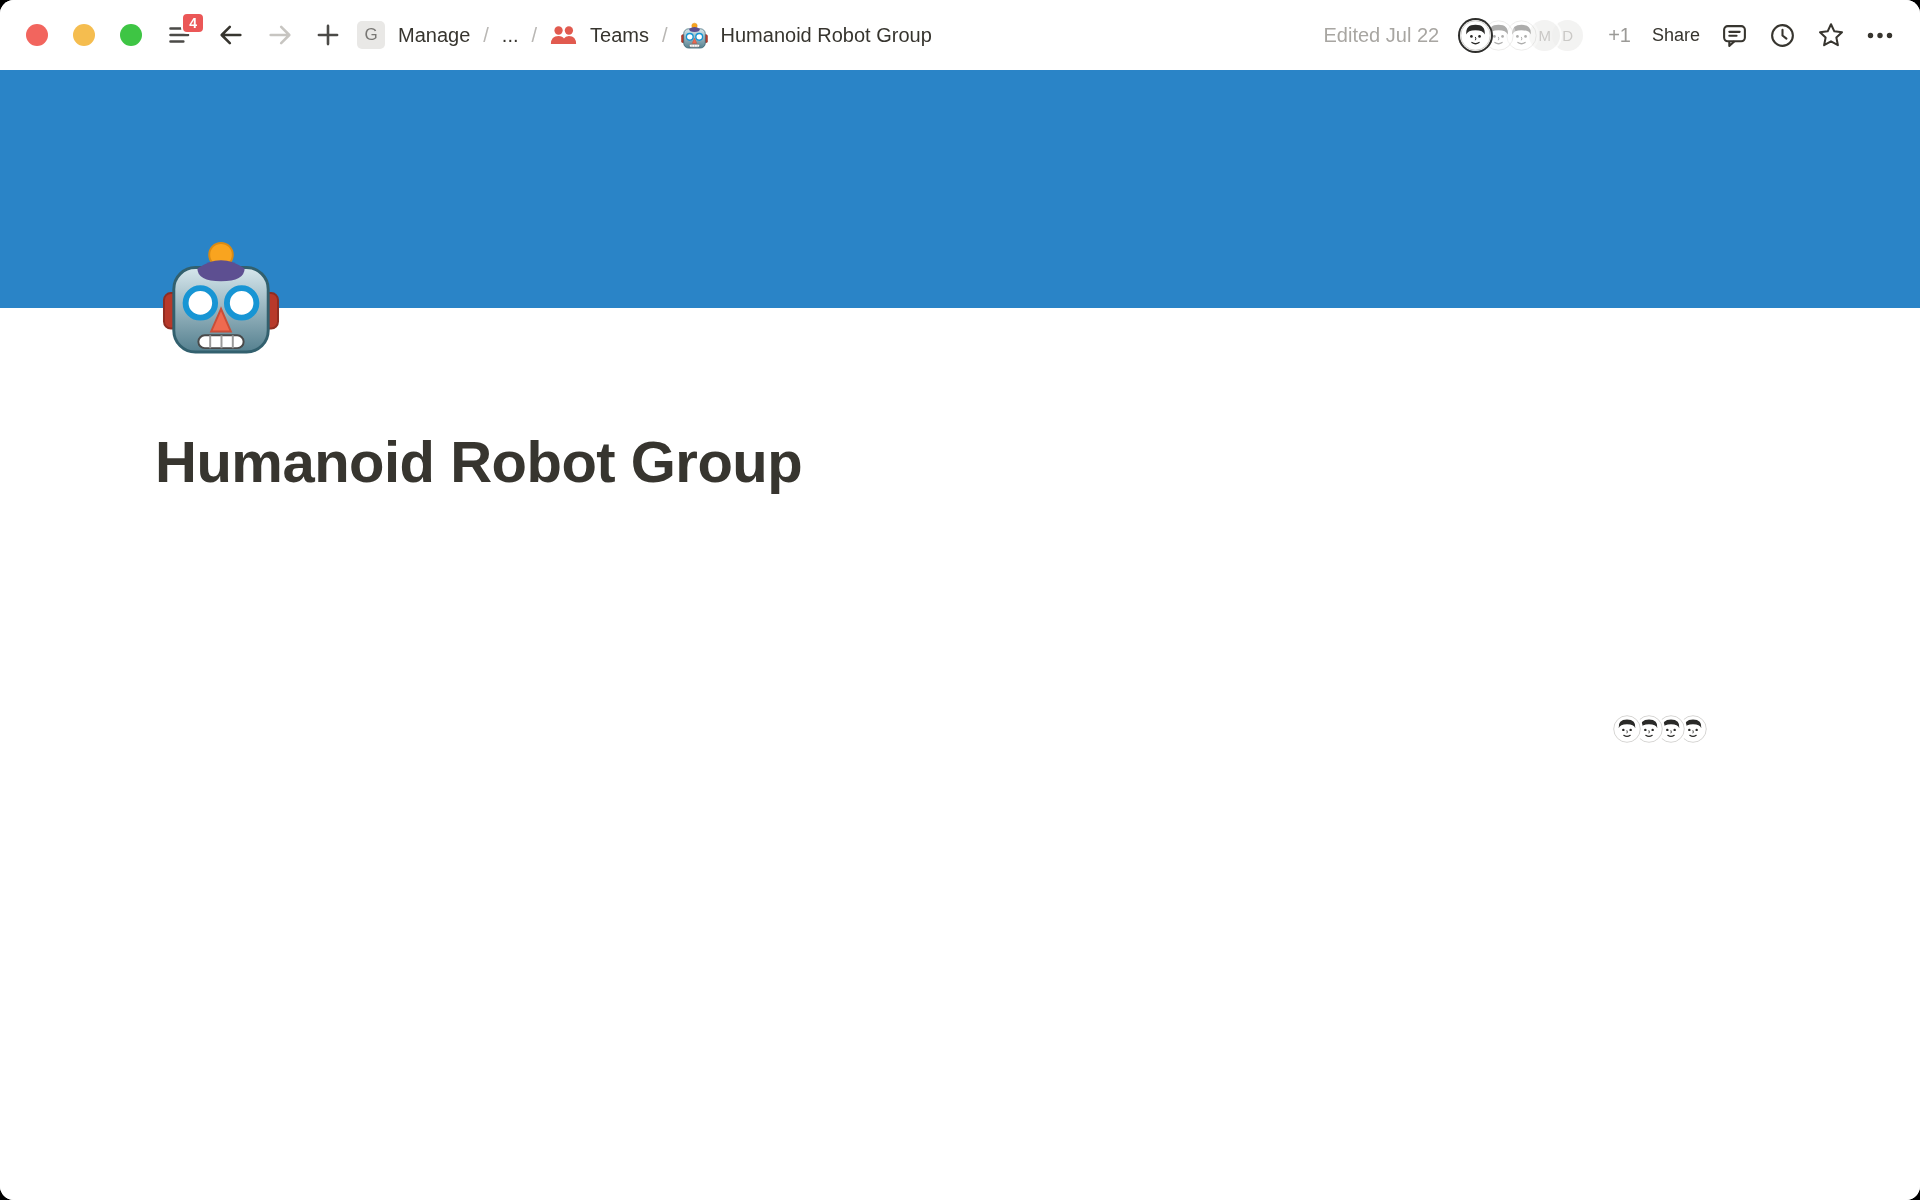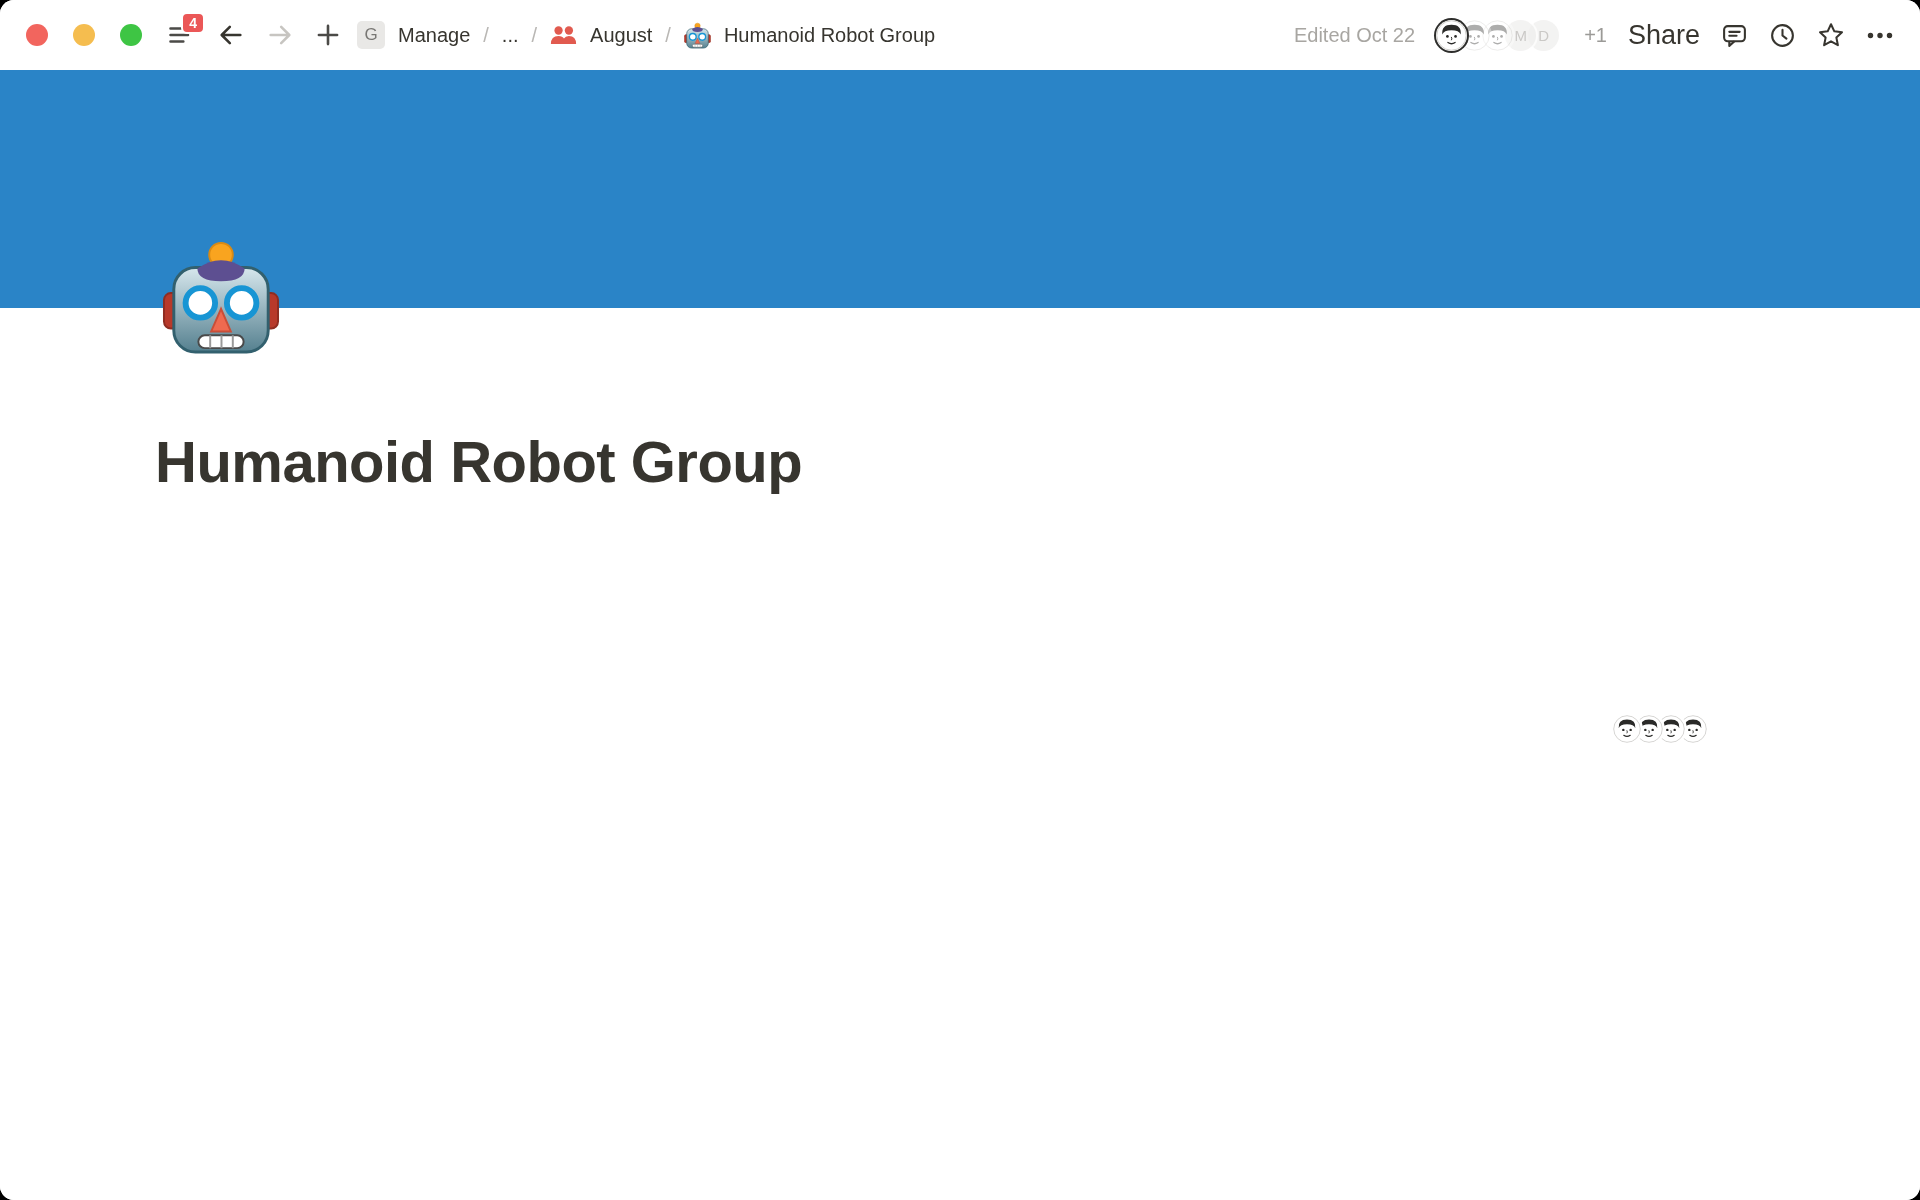--- a/index.html
+++ b/index.html
@@ -25,21 +25,21 @@
   .facepile{display:flex;align-items:center}
   .facepile>*{width:31px;height:31px;border-radius:50%;margin-left:-8px;position:relative;background:#fff;overflow:hidden}
   .facepile>*:first-child{margin-left:0}
   .fp1{z-index:5;box-shadow:0 0 0 2px #2d2d2b}
   .fp2{z-index:4;opacity:.38;box-shadow:0 0 0 2px #fff}
   .fp3{z-index:3;opacity:.38;box-shadow:0 0 0 2px #fff}
   .fp-letter{z-index:2;background:#f0efee;color:#b9b7b4;display:flex;align-items:center;justify-content:center;
     font-size:15px;font-weight:500;opacity:.75;box-shadow:0 0 0 2px #fff}
   .fp-letter:last-child{z-index:1}
   .overflow-count{color:#9b9a97;margin-left:4px}
-  .share{font-size:27px}
+  .share{font-size:18px}
   .hicon{display:flex;align-items:center;justify-content:center}
 
   
   .cover{position:absolute;top:70px;left:0;right:0;height:238px;background:#2a84c7;z-index:1}
   .page-robot{position:absolute;top:238px;left:162px;width:118px;height:118px;z-index:4}
   .page-title{position:absolute;top:428px;left:155px;font-size:58px;font-weight:700;letter-spacing:-.5px;z-index:3}
   .content{position:absolute;top:308px;left:0;right:0;bottom:0;background:#fff;z-index:2}
 
   
   .quote{position:absolute;border-left:3px solid #2f2e2b;padding-left:23px;width:474px}
@@ -139,21 +139,21 @@
       <span class="crumb-sep">/</span>
       <span>...</span>
       <span class="crumb-sep">/</span>
       <span class="hicon">
         <svg width="27" height="22" viewBox="0 0 30 24" fill="#e15a4f">
             <circle cx="9.5" cy="7" r="4.6"></circle>
             <circle cx="21" cy="7" r="4.6"></circle>
             <path d="M1 22q0-9 8.5-9 4.5 0 6 2.8Q17 13 21 13q8 0 8 9z"></path>
           </svg>
       </span>
-      <span>August</span>
+      <span>Teams</span>
       <span class="crumb-sep">/</span>
       <span class="hicon robot-sm">
           <svg viewBox="0 0 120 120" width="27" height="27">
             <rect x="2" y="56" width="16" height="36" rx="7" fill="#b8392a" stroke="#8f2d21" stroke-width="2"></rect>
             <rect x="102" y="56" width="16" height="36" rx="7" fill="#b8392a" stroke="#8f2d21" stroke-width="2"></rect>
             <circle cx="60" cy="17" r="12" fill="#f9a41f" stroke="#d98a14" stroke-width="2"></circle>
             <defs>
               <linearGradient id="rg" x1="0" y1="0" x2="0" y2="1">
                 <stop offset="0" stop-color="#d7e7ed"></stop>
                 <stop offset="1" stop-color="#55808f"></stop>
@@ -164,21 +164,21 @@
             <circle cx="39" cy="66" r="15" fill="#fff" stroke="#1795d4" stroke-width="6"></circle>
             <circle cx="81" cy="66" r="15" fill="#fff" stroke="#1795d4" stroke-width="6"></circle>
             <path d="M60 72L50 95h20z" fill="#ef6a50" stroke="#c94e38" stroke-width="2"></path>
             <rect x="37" y="99" width="46" height="13" rx="6.5" fill="#fff" stroke="#4a4a4a" stroke-width="2"></rect>
             <path d="M49 99v13M60.5 99v13M72 99v13" stroke="#9a9a9a" stroke-width="2"></path>
           </svg>
         </span>
       <span>Humanoid Robot Group</span>
     </div>
     <div class="right-group">
-      <span class="edited">Edited Oct 22</span>
+      <span class="edited">Edited Jul 22</span>
       <span class="facepile">
         <span class="fp1 sketch-face">
             <svg viewBox="0 0 32 32" width="100%" height="100%">
               <circle cx="16" cy="16" r="15.2" fill="#fff" stroke="#cfcecb"></circle>
               <path d="M6.5 15Q5.5 5 16 5q10.5 0 9.5 10-1.5-4.5-9.5-4.5T6.5 15Z" fill="#2a2a28"></path>
               <circle cx="11.8" cy="17" r="1.4" fill="#2a2a28"></circle>
               <circle cx="20.2" cy="17" r="1.4" fill="#2a2a28"></circle>
               <path d="M15.8 17.5q1.2 2.2 0 3.4" stroke="#2a2a28" stroke-width="1" fill="none"></path>
               <path d="M12.3 23.2q3.7 2.6 7.4 0" stroke="#2a2a28" stroke-width="1.3" fill="none" stroke-linecap="round"></path>
             </svg>

